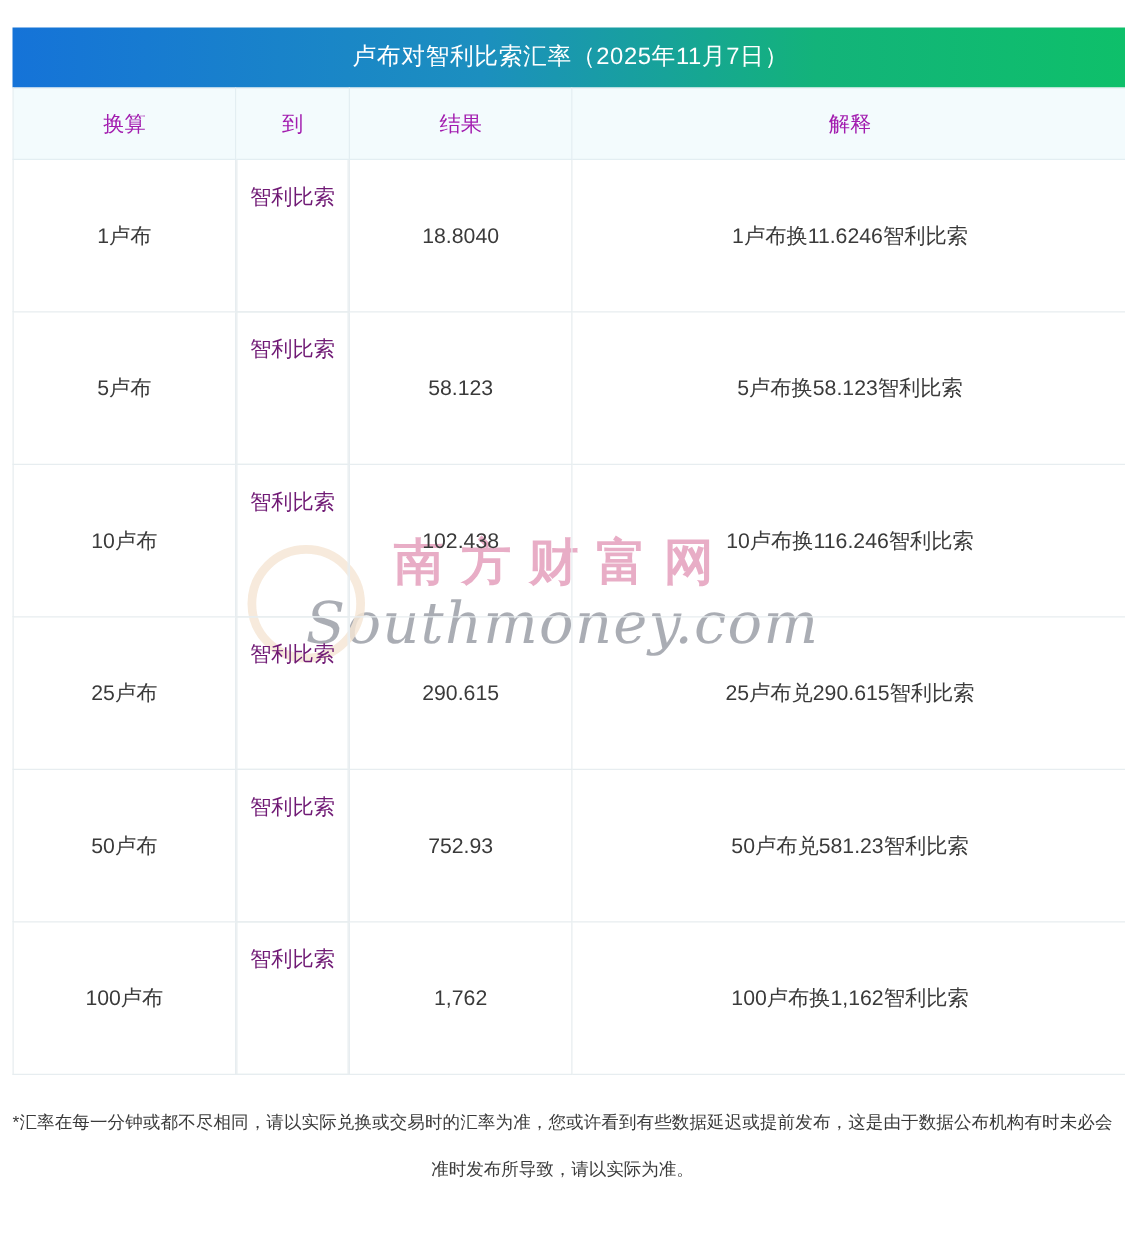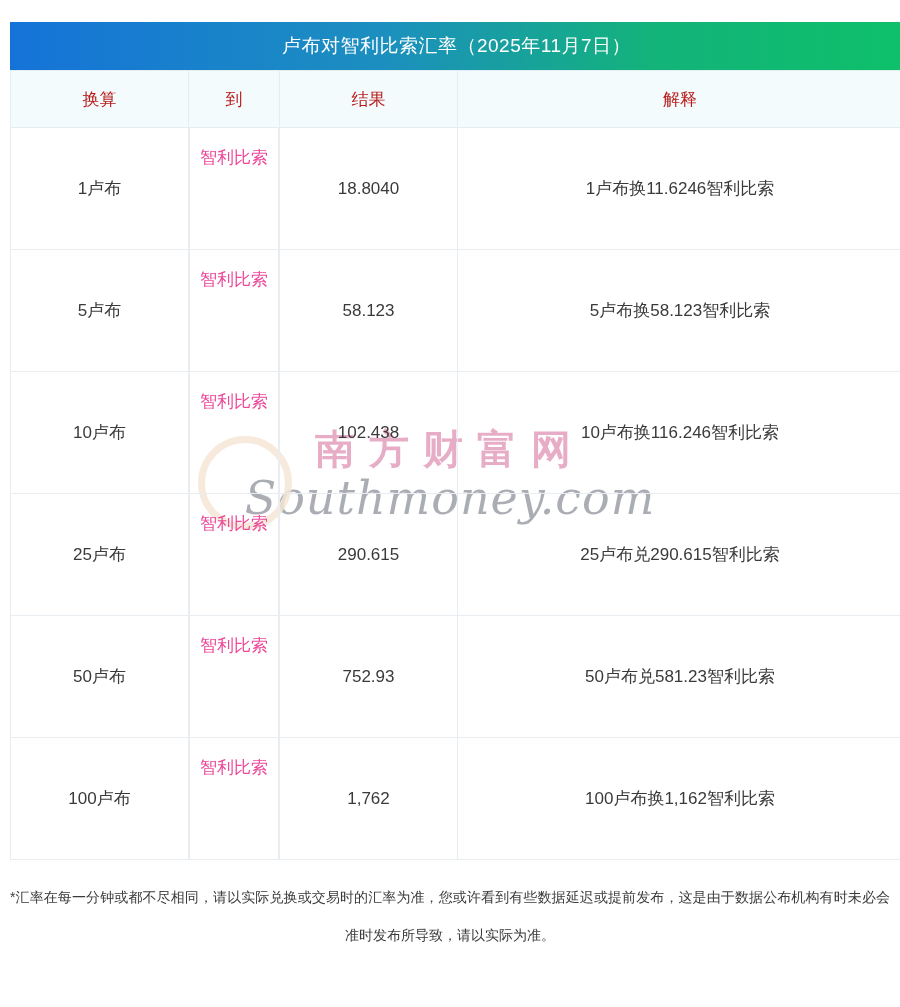--- a/index.html
+++ b/index.html
@@ -45,21 +45,21 @@
     font-size: 19px;
     line-height: 48px;
     height: 48px;
     font-weight: normal;
     text-align: center;
     letter-spacing: 0.5px;
   }
 
   table.rate-table th {
     background: #f3fbfd;
-    color: #b91c1c;
+    color: #a21caf;
     font-size: 17px;
     font-weight: normal;
     height: 54px;
     border: 1px solid #e3eef2;
     text-align: center;
     vertical-align: middle;
   }
 
   table.rate-table td {
     border: 1px solid #e7edf0;
@@ -99,21 +99,21 @@
     top: 0;
     width: 100%;
     height: 122px;
     box-sizing: border-box;
     border-right: 1px solid #e7edf0;
     border-left: 1px solid #e7edf0;
     border-bottom: 1px solid #e7edf0;
     display: block;
     line-height: 60px;
     font-size: 17px;
-    color: #ec4899;
+    color: #701a75;
     letter-spacing: 0;
     word-break: break-all;
     text-align: center;
   }
 
   
   .watermark {
     position: absolute;
     left: 50%;
     top: 400px;

